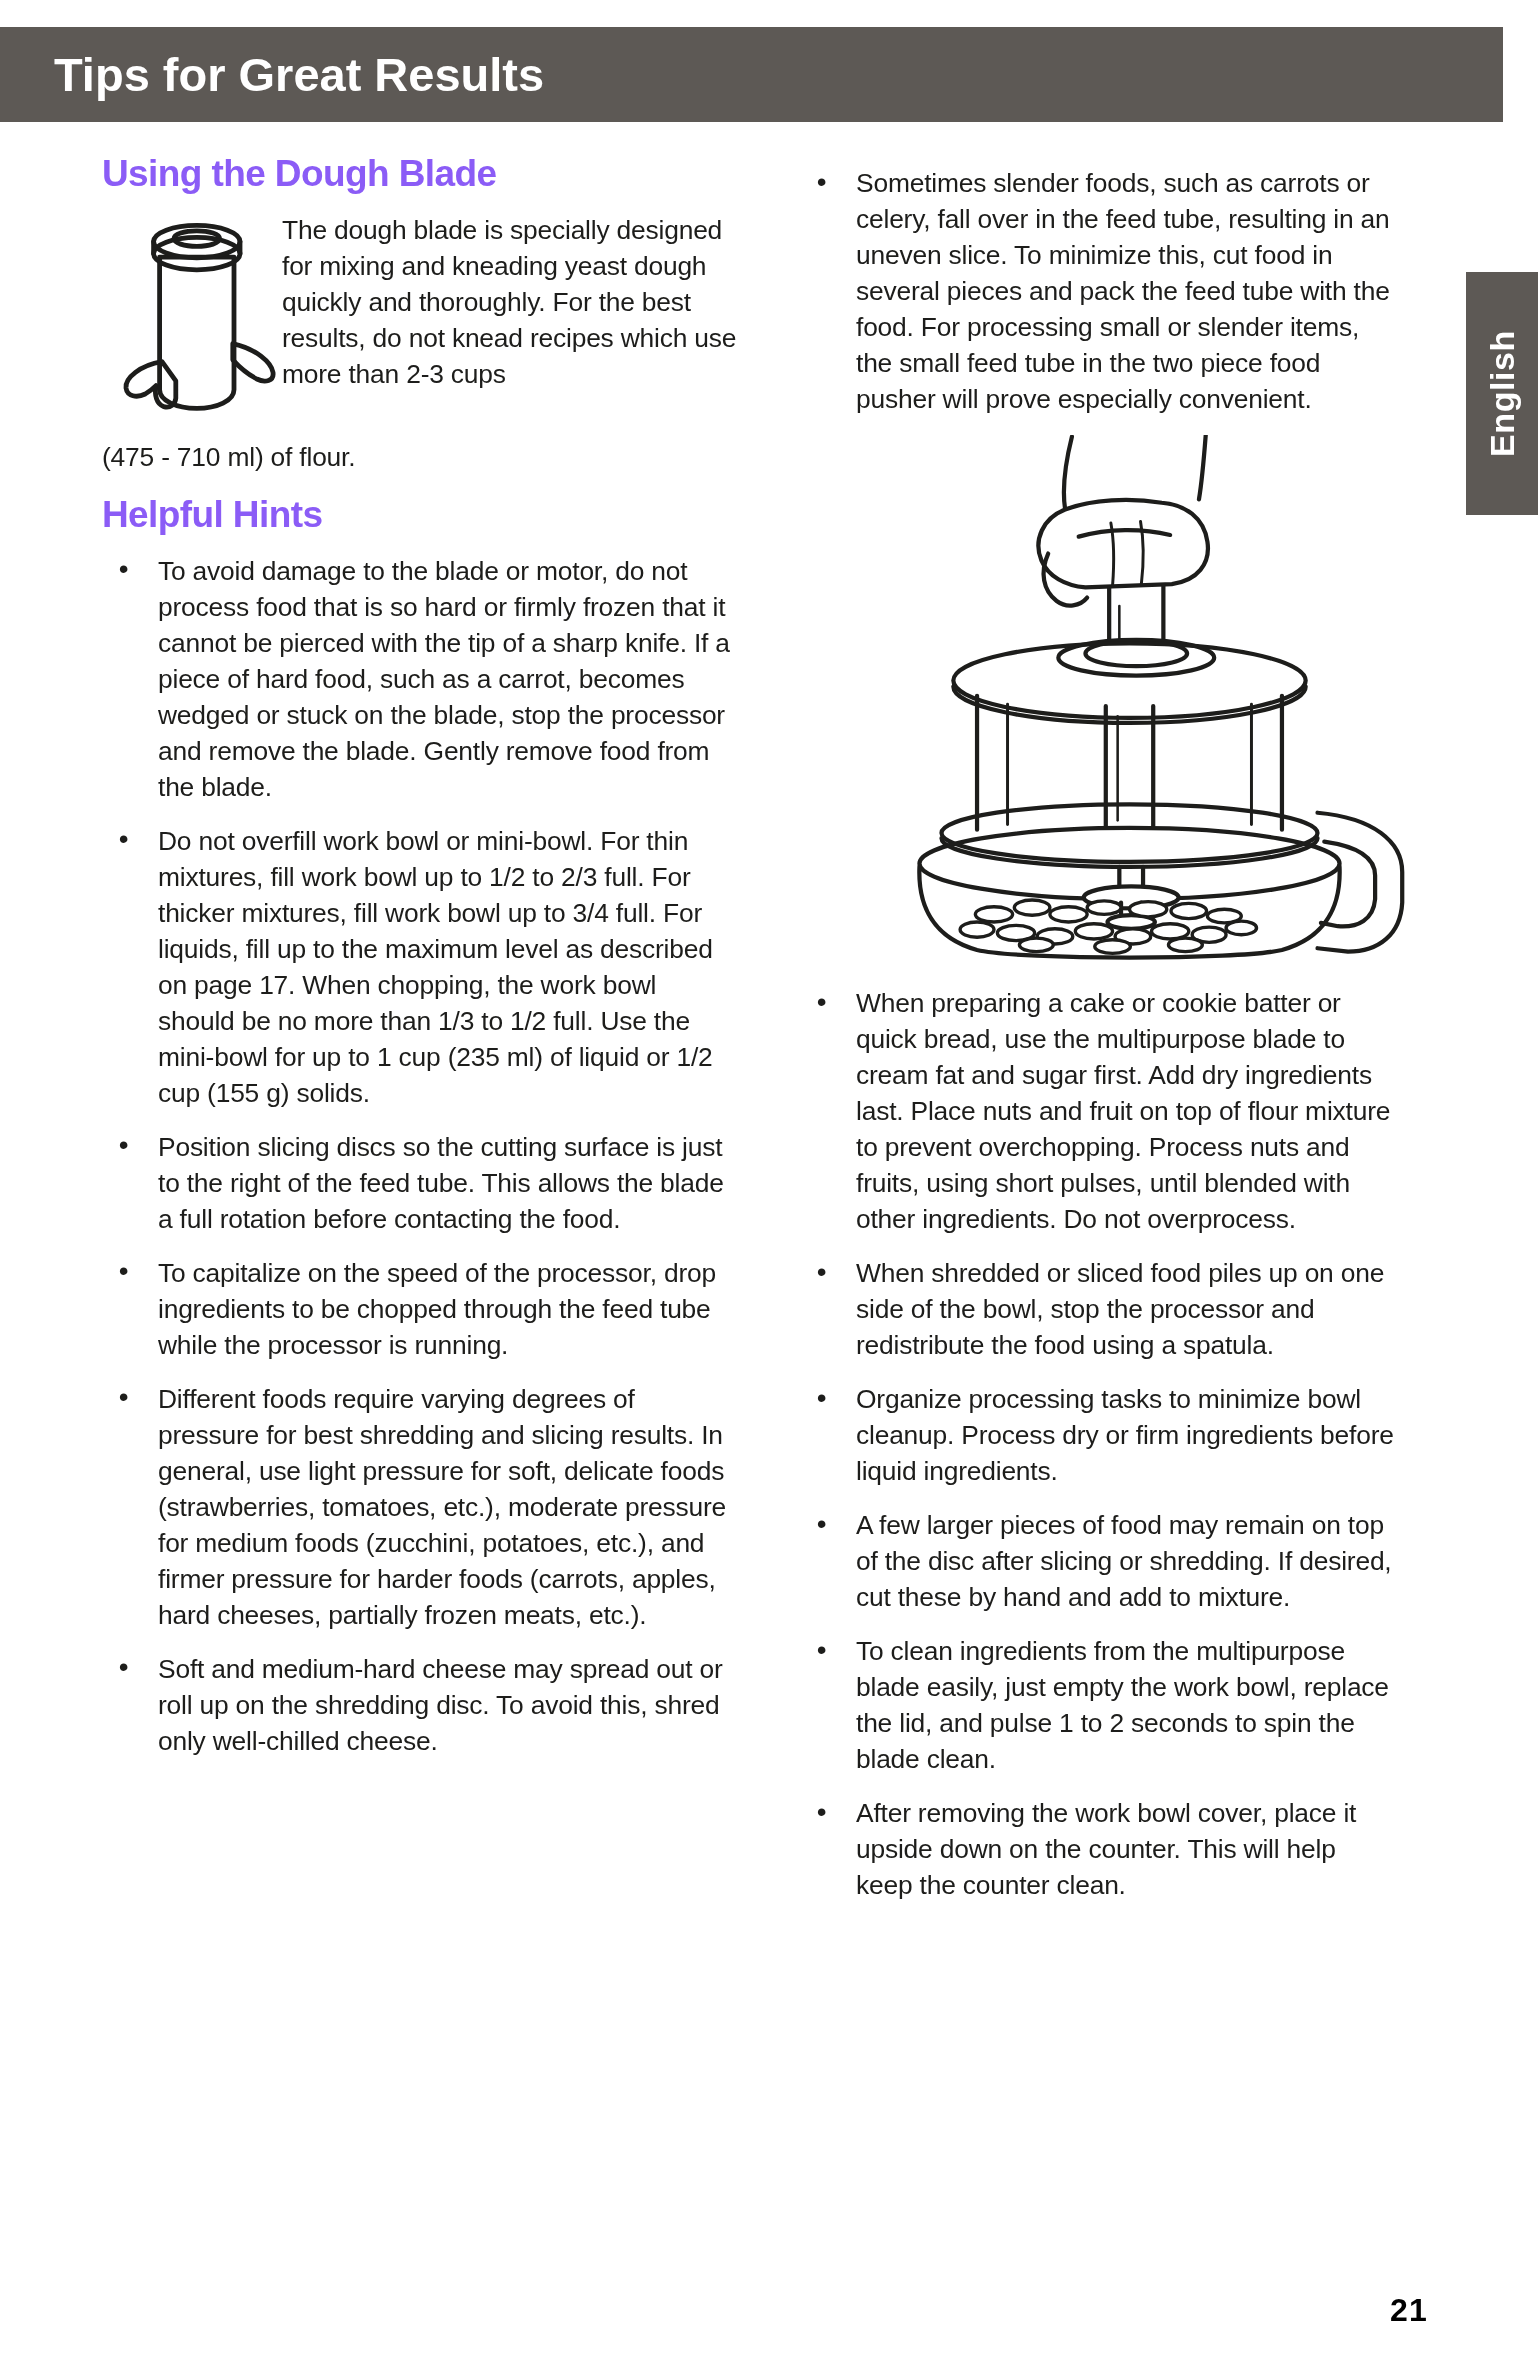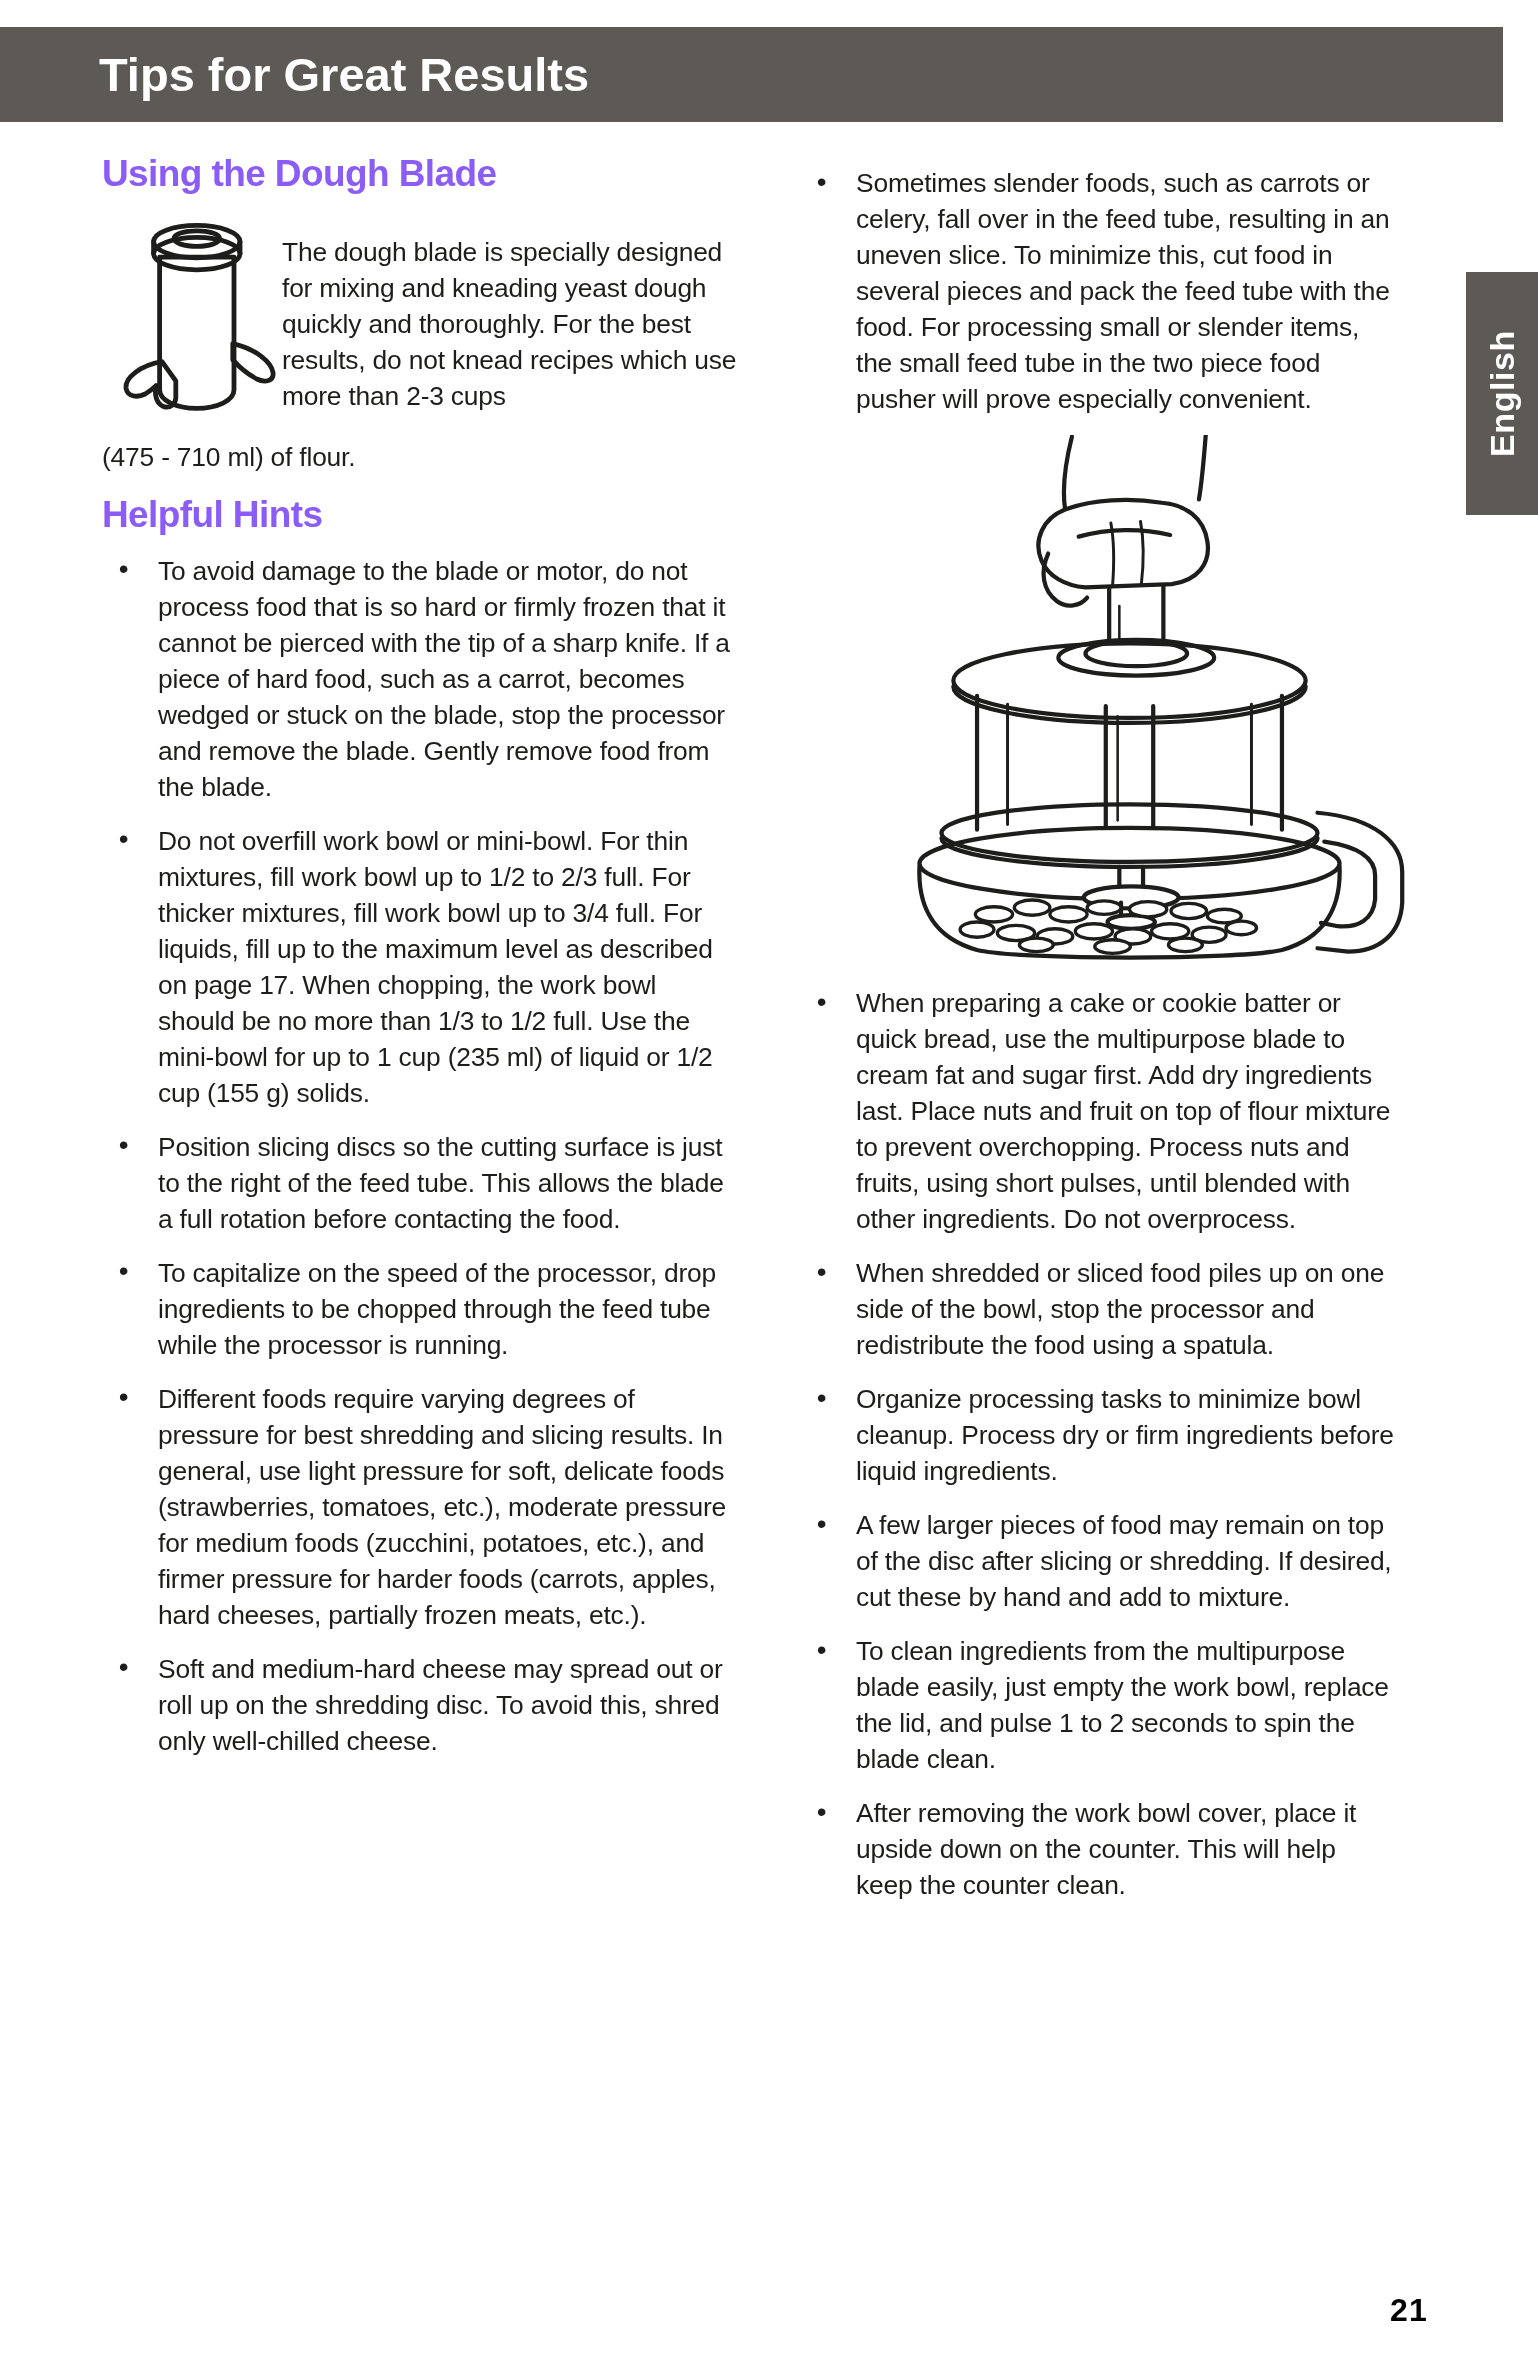--- a/index.html
+++ b/index.html
@@ -10,21 +10,21 @@
     -webkit-font-smoothing:antialiased;
   }
   .page { position:absolute; inset:0; overflow:hidden; }
 
   
   .header-bar {
     position:absolute; top:27px; left:0; width:1503px; height:95px;
     background:#5d5955; display:flex; align-items:center;
   }
   .header-bar h1 {
-    margin:0; padding-left:99px; color:#ffffff;
+    margin:0; padding-left:54px; color:#ffffff;
     font-size:47px; font-weight:bold; letter-spacing:0;
   }
 
   
   .lang-tab {
     position:absolute; right:0; top:272px; width:73px; height:243px;
     background:#5d5955; display:flex; align-items:center; justify-content:center;
   }
   .lang-tab span {
     transform:rotate(-90deg); white-space:nowrap;
@@ -40,21 +40,21 @@
     margin:0 0 13.2px 0; font-size:37px; font-weight:bold;
     letter-spacing:-0.6px; color:#8b5cf6;
   }
   h2.hints { margin-top:19px; margin-bottom:17px; }
 
   .body-text, li {
     font-size:26.4px; line-height:36px; letter-spacing:-0.2px;
   }
 
   
-  .dough-row { display:flex; align-items:center; }
+  .dough-row { display:flex; align-items:flex-start; }
   .dough-icon { flex:0 0 180px; width:180px; }
   .dough-icon svg { display:block; width:156px; height:228px; margin-left:18px; }
   .dough-row p { margin:3.6px 0 0 0; }
   .dough-tail { margin:2.4px 0 0 0; }
 
   
   ul { list-style:none; margin:12px; padding:0; }
   li { position:relative; padding-left:44px; margin:0 0 18px 0; }
   li::before {
     content:"\2022"; position:absolute; left:4.8px; top:-1.2px;

